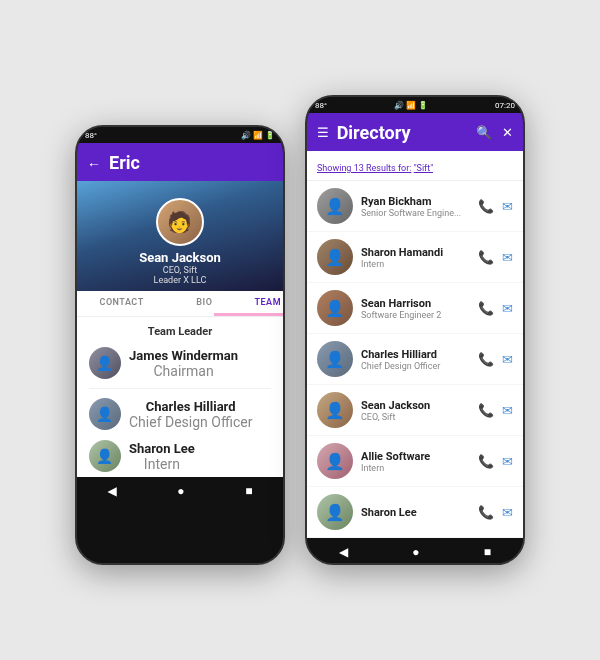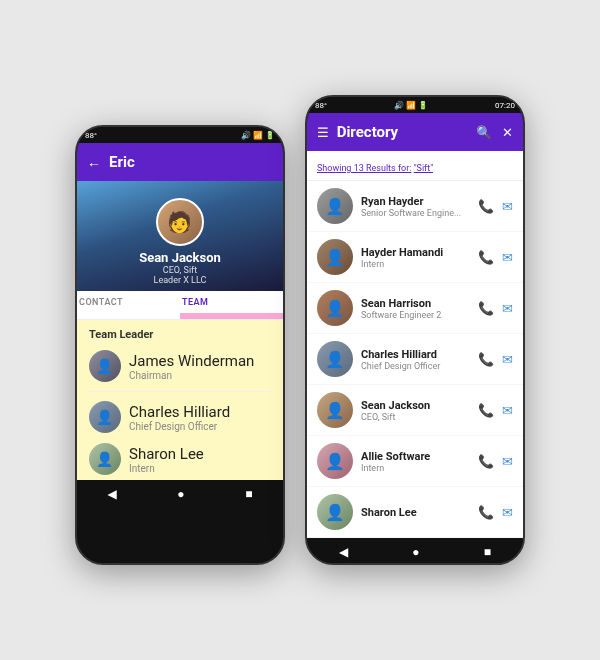--- a/index.html
+++ b/index.html
@@ -56,21 +56,21 @@
     
     .header {
       background: #5e22c8;
       color: #fff;
       display: flex;
       align-items: center;
       padding: 8px 10px;
       height: 38px;
     }
     .header-title {
-      font-size: 15px;
+      font-size: 18px;
       font-weight: bold;
       margin-left: 8px;
       flex: 1;
     }
     .header-icons {
       display: flex;
       gap: 10px;
       align-items: center;
     }
 
@@ -119,38 +119,39 @@
     }
 
     
     .tabs {
       display: flex;
       background: #fff;
       border-bottom: 1px solid #eee;
     }
     .tab {
       flex: 1;
-      text-align: left;
+      text-align: right;
       font-size: 9px;
       padding: 6px 2px;
       color: #888;
       font-weight: 600;
       letter-spacing: 0.5px;
       border-bottom: 2px solid transparent;
     }
     .tab.active {
       color: #5e22c8;
-      border-bottom: 6px solid #f9a8d4;
+      border-bottom: 3px solid #f9a8d4;
     }
 
     
     .team-section {
-      background: #fef9c3;
+      background: #ffffff;
       flex: 1;
       overflow: hidden;
+      text-align: center;
     }
     .section-title {
       font-size: 11px;
       font-weight: bold;
       color: #333;
       padding: 8px 12px 4px;
     }
     .person-row {
       display: flex;
       align-items: center;
@@ -163,26 +164,26 @@
       border-radius: 50%;
       background: linear-gradient(135deg, #bbb 0%, #888 100%);
       flex-shrink: 0;
       display: flex;
       align-items: center;
       justify-content: center;
       font-size: 14px;
       overflow: hidden;
     }
     .person-info .name {
-      font-size: 15px;
-      font-weight: normal;
+      font-size: 13px;
+      font-weight: bold;
       color: #222;
     }
     .person-info .role {
-      font-size: 10px;
+      font-size: 14px;
       color: #888;
     }
     .divider {
       height: 1px;
       background: #f0f0f0;
       margin: 4px 12px;
     }
 
     
     .bottom-nav {
@@ -288,20 +289,21 @@
     <div class="profile-hero">
       <div class="profile-hero-bg"></div>
       <div class="profile-avatar">🧑</div>
       <div class="profile-name">Sean Jackson</div>
       <div class="profile-subtitle">CEO, Sift</div>
       <div class="profile-subtitle">Leader X LLC</div>
     </div>
 
     <div class="tabs">
       <div class="tab">CONTACT</div>
+      <div class="tab">BIO</div>
       <div class="tab active">TEAM</div>
     </div>
 
     <div class="team-section">
       <div class="section-title">Team Leader</div>
       <div class="person-row">
         <div class="person-avatar-sm av-james">👤</div>
         <div class="person-info">
           <div class="name">James Winderman</div>
           <div class="role">Chairman</div>
@@ -353,33 +355,33 @@
         <span>Showing 13 Results  for:</span>
         <span style="color:#5e22c8;">"Sift"</span>
       </span>
     </div>
 
     <div class="dir-list">
 
       <div class="dir-row">
         <div class="dir-avatar av-ryan">👤</div>
         <div class="dir-info">
-          <div class="dir-name">Ryan Hayder</div>
+          <div class="dir-name">Ryan Bickham</div>
           <div class="dir-role">Senior Software Engine...</div>
         </div>
         <div class="dir-actions">
           <span class="action-icon">📞</span>
           <span class="action-icon">✉</span>
         </div>
       </div>
 
       <div class="dir-row">
         <div class="dir-avatar av-hayder">👤</div>
         <div class="dir-info">
-          <div class="dir-name">Hayder Hamandi</div>
+          <div class="dir-name">Sharon Hamandi</div>
           <div class="dir-role">Intern</div>
         </div>
         <div class="dir-actions">
           <span class="action-icon">📞</span>
           <span class="action-icon">✉</span>
         </div>
       </div>
 
       <div class="dir-row">
         <div class="dir-avatar av-eric">👤</div>

